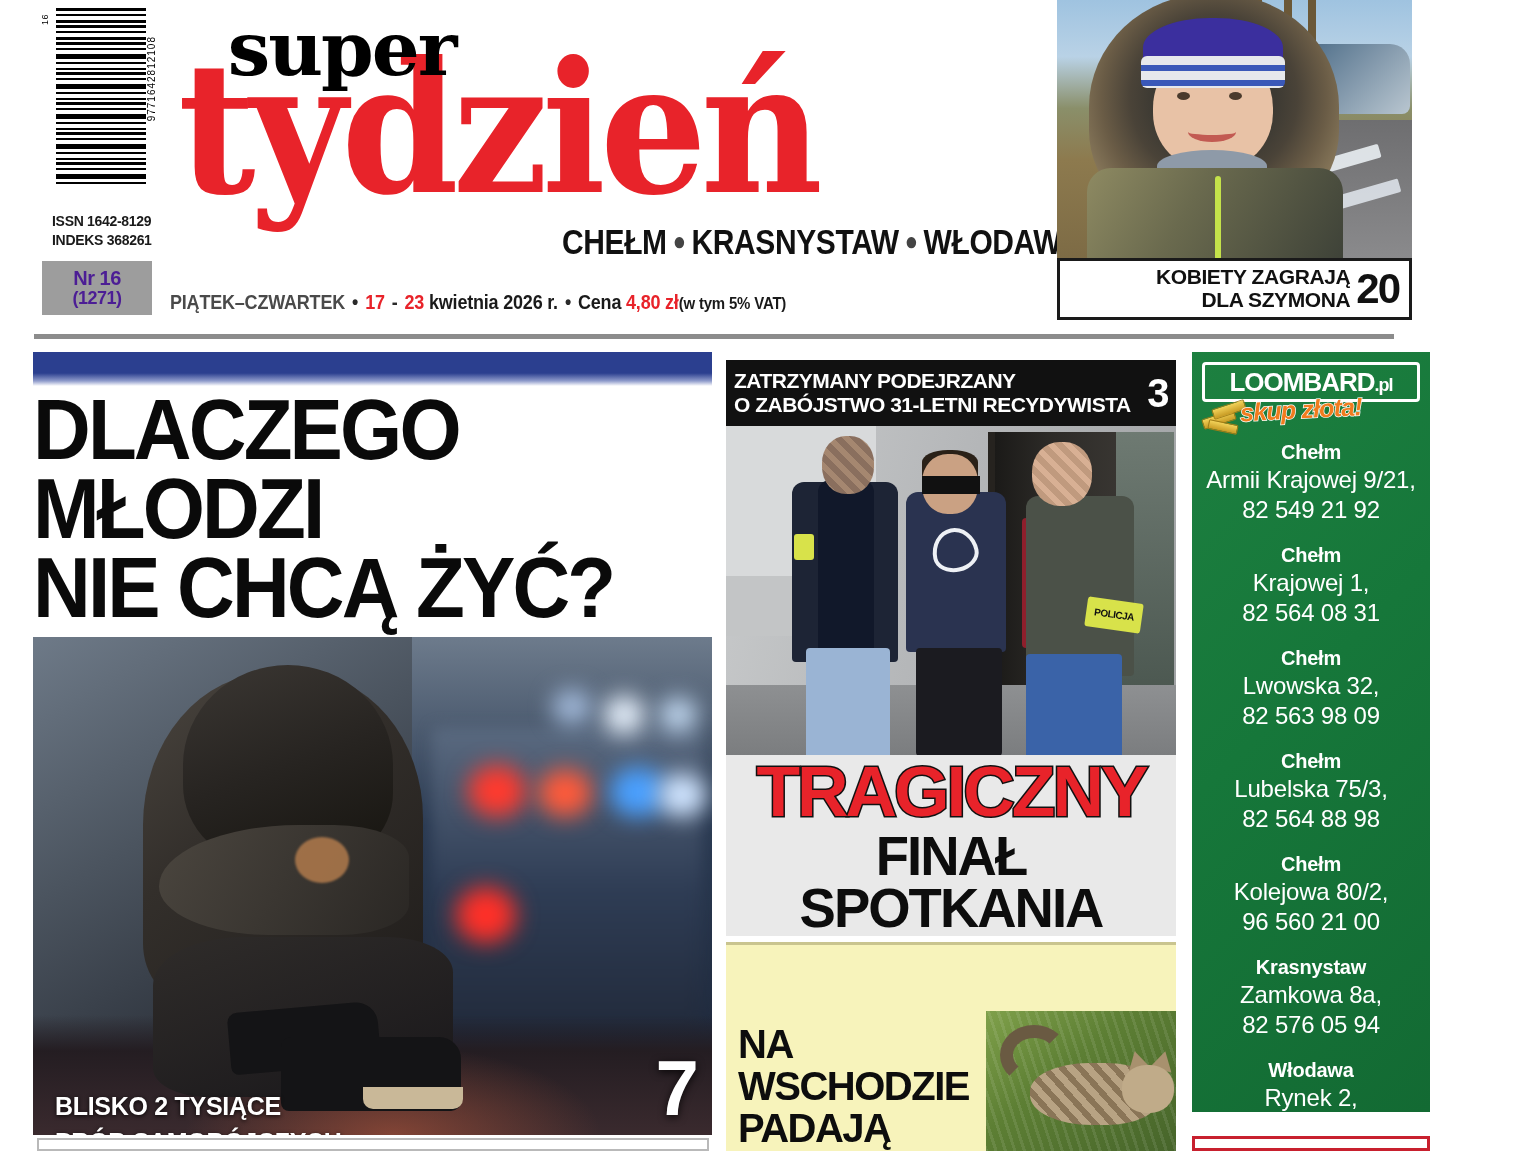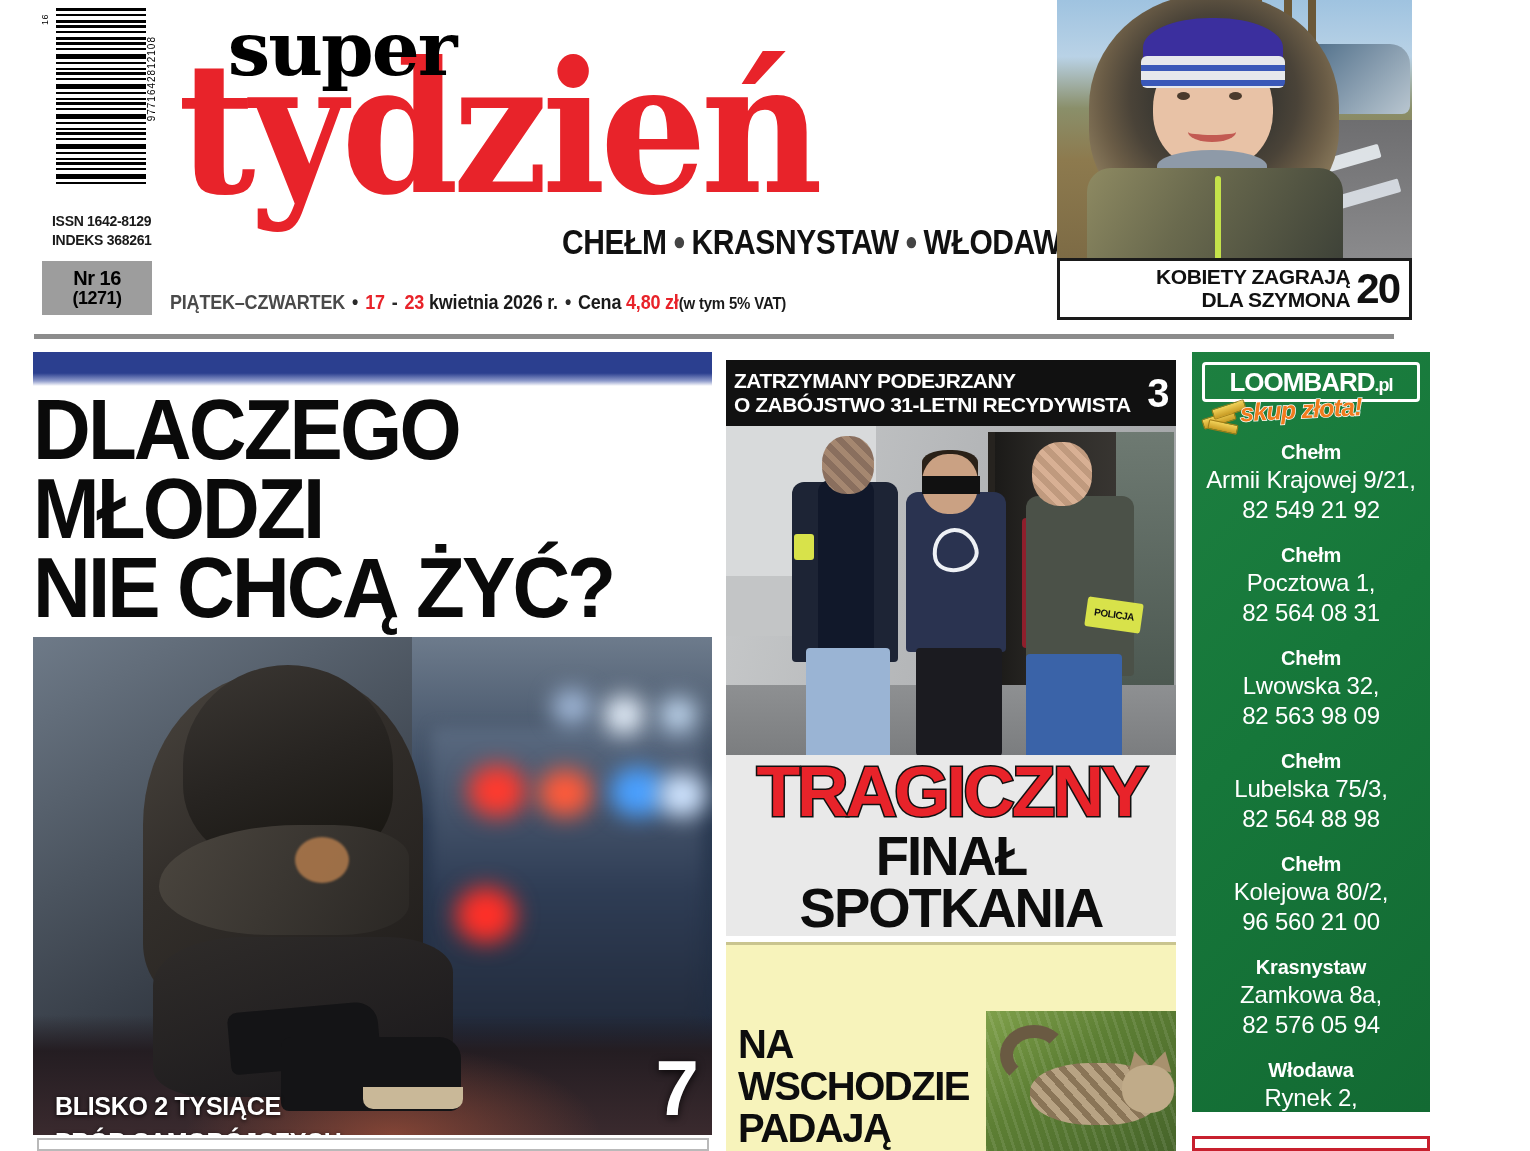--- a/index.html
+++ b/index.html
@@ -32,21 +32,21 @@
   .bc-num-top { position:absolute; left:2px; top:6px; font-size:9px; color:#000;
     writing-mode:vertical-rl; transform:rotate(180deg); letter-spacing:0.5px; }
   .bc-num-side { position:absolute; left:108px; top:28px; font-size:10px; color:#000;
     writing-mode:vertical-rl; transform:rotate(180deg); letter-spacing:1px; }
 
   .issn { position:absolute; left:52px; top:212px; font-size:14px;
     font-family:"Liberation Sans", sans-serif; font-weight:600; line-height:1.35;
     color:#1a1a1a; letter-spacing:-0.3px; }
 
   .nrbox { position:absolute; left:42px; top:261px; width:110px; height:54px;
-    background:#9d9d9d; color:#000000; display:flex; flex-direction:column;
+    background:#9d9d9d; color:#4c1d95; display:flex; flex-direction:column;
     align-items:center; justify-content:center; line-height:1.05; }
   .nrbox .n1 { font-size:20px; font-weight:bold; letter-spacing:-0.5px; }
   .nrbox .n2 { font-size:18px; font-weight:bold; letter-spacing:-0.5px;text-align:right; }
 
   .logo-wrap { position:absolute; left:170px; top:0px; width:880px; height:260px; }
   .logo-super { position:absolute; left:60px; top:6px; font-family:"DejaVu Serif", serif;
     font-weight:bold; font-size:74px; color:#000; letter-spacing:-2px; z-index:3;
     transform:scaleX(1.02); }
   .logo-tydzien { position:absolute; left:8px; top:44px; font-family:"DejaVu Serif", serif;
     font-weight:bold; font-size:168px; color:#e8232a; letter-spacing:-6px; line-height:1;
@@ -472,21 +472,21 @@
     <div class="ad-tag">skup złota!</div>
 
     <div class="ad-list">
       <div class="ad-item">
         <div class="ad-city">Chełm</div>
         <div class="ad-addr">Armii Krajowej 9/21,</div>
         <div class="ad-addr">82 549 21 92</div>
       </div>
       <div class="ad-item">
         <div class="ad-city">Chełm</div>
-        <div class="ad-addr">Pocztowa 1,</div>
+        <div class="ad-addr">Krajowej 1,</div>
         <div class="ad-addr">82 564 08 31</div>
       </div>
       <div class="ad-item">
         <div class="ad-city">Chełm</div>
         <div class="ad-addr">Lwowska 32,</div>
         <div class="ad-addr">82 563 98 09</div>
       </div>
       <div class="ad-item">
         <div class="ad-city">Chełm</div>
         <div class="ad-addr">Lubelska 75/3,</div>

